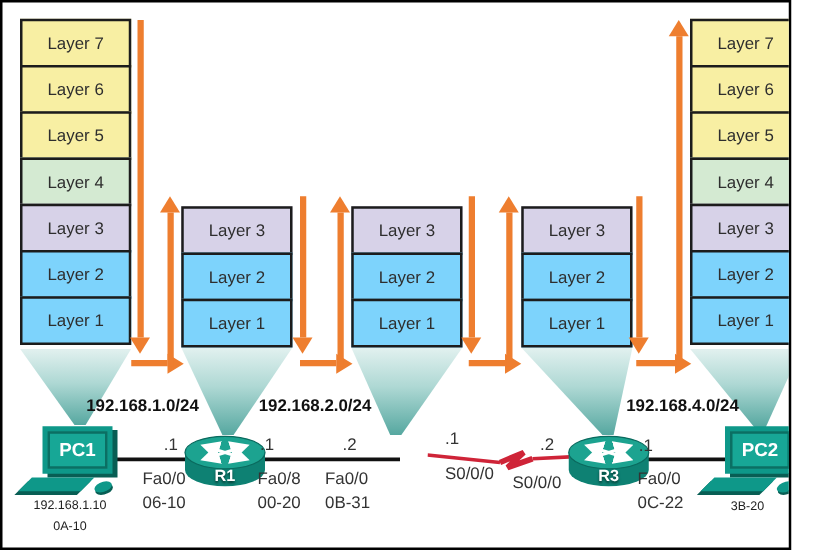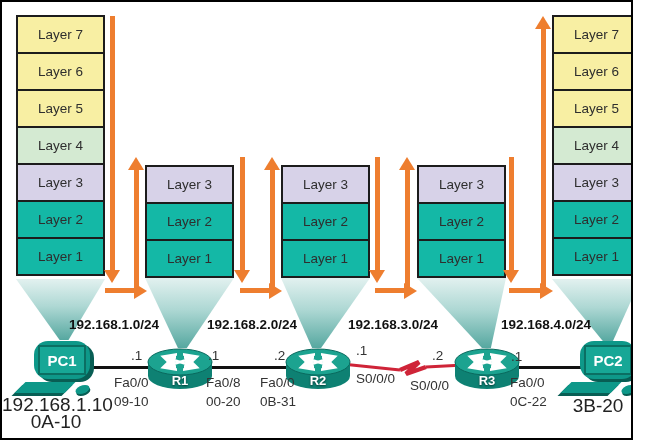--- a/index.html
+++ b/index.html
@@ -8,21 +8,21 @@
   
   .stack{position:absolute;width:89px;z-index:2;}
   #stack-pc1{left:14px;top:13px;}
   #stack-r1{left:143px;top:163px;}
   #stack-r2{left:279px;top:163px;}
   #stack-r3{left:415px;top:163px;}
   #stack-pc2{left:550px;top:13px;}
   .lbox{height:39.4px;margin-top:-2.4px;box-sizing:border-box;border:2.4px solid #1c1c1c;
         display:flex;align-items:center;justify-content:center;font-size:13.5px;color:#2e2e2e;}
   .lbox:first-child{margin-top:0;}
-  .c-y{background:#F8EFA3}.c-g{background:#D4EAD2}.c-v{background:#D7D2E8}.c-p{background:#14b8a6}
+  .c-y{background:#F8EFA3}.c-g{background:#D4EAD2}.c-v{background:#D7D2E8}.c-p{background:#7dd3fc}
 
   
   .va{position:absolute;width:5px;background:#EE7E2F;z-index:2;}
   .va .hd{position:absolute;left:50%;transform:translateX(-50%);width:0;height:0;
           border-left:8px solid transparent;border-right:8px solid transparent;}
   .va.down .hd{top:100%;border-top:13px solid #EE7E2F;}
   .va.up .hd{bottom:100%;border-bottom:13px solid #EE7E2F;}
   .ha{position:absolute;height:5px;background:#EE7E2F;z-index:2;}
   .ha .hd{position:absolute;left:100%;top:50%;transform:translateY(-50%);width:0;height:0;
           border-top:8px solid transparent;border-bottom:8px solid transparent;border-left:13px solid #EE7E2F;}
@@ -52,37 +52,37 @@
   .net{position:absolute;top:315px;width:140px;text-align:center;font-size:13.5px;font-weight:bold;color:#111;z-index:2;}
   #net1{left:42px}#net2{left:180px}#net3{left:321px}#net4{left:474px}
   .addr{position:absolute;font-size:13.5px;color:#333;z-index:4;}
   #addr-r1l{left:129px;top:346px}#addr-r1r{left:206px;top:346px}
   #addr-r2l{left:272px;top:346px}#addr-r2r{left:354px;top:341px}
   #addr-r3l{left:430px;top:346px}#addr-r3r{left:509px;top:347px}
   .ifc{position:absolute;font-size:13.5px;color:#333;line-height:19px;z-index:4;}
   #ifc-r1l{left:112px;top:371px}#ifc-r1r{left:204px;top:371px}
   #ifc-r2l{left:258px;top:371px}#ifc-r2r{left:354px;top:367px}
   #ifc-r3l{left:408px;top:374px}#ifc-r3r{left:508px;top:371px}
-  .pccap{position:absolute;width:108px;text-align:center;font-size:19px;color:#222;line-height:17px;z-index:4;}
+  .pccap{position:absolute;width:108px;text-align:center;font-size:10px;color:#222;line-height:17px;z-index:4;}
   #cap-pc1{left:0px;top:394px}#cap-pc2{left:542px;top:395px}
 
   
   .link{position:absolute;top:364px;height:3px;background:#111;z-index:1;}
   #link1{left:84px;width:234px}#link2{left:482px;width:100px}
   #serial{position:absolute;left:340px;top:354px;z-index:1;}
 
   
   .router{position:absolute;top:346px;width:66px;height:42px;z-index:3;}
   .router .rlabel{position:absolute;bottom:2px;left:0;width:100%;text-align:center;color:#fff;
                   font-weight:bold;font-size:13px;text-shadow:0 1px 2px rgba(0,0,0,.55);}
   #router-r1{left:145px}#router-r2{left:283px}#router-r3{left:452px}
   .pc{position:absolute;top:334px;width:80px;height:62px;z-index:3;}
   #pc1{left:16px}#pc2{left:562px}
   .pc .monitor{position:absolute;left:16px;top:5px;width:56px;height:38px;background:#0E9889;
-               border-radius:14px;box-shadow:4px 3px 0 #085E54;}
+               border-radius:0;box-shadow:4px 3px 0 #085E54;}
   .pc .screen{position:absolute;left:4px;top:4px;right:4px;bottom:4px;background:#17A796;
               border:2px solid #0B6F63;display:flex;align-items:center;justify-content:center;
               color:#fff;font-weight:bold;font-size:15px;}
   .pc .keyboard{position:absolute;left:2px;top:46px;width:50px;height:11px;background:#0E9889;
                 transform:skewX(-45deg);box-shadow:0 3px 0 #085E54;}
   .pc .mouse{position:absolute;left:58px;top:49px;width:13px;height:9px;border-radius:50%;
              background:#0E9889;transform:skewX(-30deg);box-shadow:2px 2px 0 #085E54;}
 </style>
 </head>
 <body>
@@ -161,41 +161,40 @@
     </div>
   <div class="ha" id="h4">
       <span class="hd"></span>
     </div>
   <div class="va up" id="a-pc2-up">
       <span class="hd"></span>
     </div>
 
   <div class="net" id="net1">192.168.1.0/24</div>
   <div class="net" id="net2">192.168.2.0/24</div>
-  <div class="net" id="net3">192.168.3.0/24</div>
   <div class="net" id="net4">192.168.4.0/24</div>
 
   <div class="link" id="link1"></div>
   <div class="link" id="link2"></div>
   <svg id="serial" width="122" height="26">
     <polyline points="0,8 58,14" fill="none" stroke="#CF2438" stroke-width="3"></polyline>
     <polyline points="58,14 77,6 64,18 84,11" fill="none" stroke="#CF2438" stroke-width="4.5"></polyline>
     <polyline points="84,11 122,9" fill="none" stroke="#CF2438" stroke-width="3"></polyline>
   </svg>
 
   <div class="addr" id="addr-r1l">.1</div>
   <div class="addr" id="addr-r1r">.1</div>
   <div class="addr" id="addr-r2l">.2</div>
   <div class="addr" id="addr-r2r">.1</div>
   <div class="addr" id="addr-r3l">.2</div>
   <div class="addr" id="addr-r3r">.1</div>
 
   <div class="ifc" id="ifc-r1l">
     <div>Fa0/0</div>
-    <div>09-10</div>
+    <div>06-10</div>
   </div>
   <div class="ifc" id="ifc-r1r">
     <div>Fa0/8</div>
     <div>00-20</div>
   </div>
   <div class="ifc" id="ifc-r2l">
     <div>Fa0/0</div>
     <div>0B-31</div>
   </div>
   <div class="ifc" id="ifc-r2r">
@@ -231,34 +230,20 @@
             <path d="M0,0 L6,3 L0,6 z" fill="#fff"></path>
           </marker>
         </defs>
       <path d="M1,14 L1,28 A32,13 0 0 0 65,28 L65,14 Z" fill="#0E8173"></path>
       <ellipse cx="33" cy="14" rx="32" ry="13" fill="#1CA390" stroke="#0A6A5E" stroke-width="1"></ellipse>
       <line x1="17" y1="19" x2="49" y2="9" stroke="#fff" stroke-width="2.6" marker-start="url(#ah1)" marker-end="url(#ah1)"></line>
       <line x1="17" y1="9" x2="49" y2="19" stroke="#fff" stroke-width="2.6" marker-start="url(#ah1)" marker-end="url(#ah1)"></line>
     </svg>
     <span class="rlabel">R1</span>
   </div>
-  <div class="router" id="router-r2">
-    <svg width="66" height="42" viewBox="0 0 66 42">
-      <defs>
-          <marker id="ah2" markerWidth="6" markerHeight="6" refX="4.5" refY="3" orient="auto-start-reverse">
-            <path d="M0,0 L6,3 L0,6 z" fill="#fff"></path>
-          </marker>
-        </defs>
-      <path d="M1,14 L1,28 A32,13 0 0 0 65,28 L65,14 Z" fill="#0E8173"></path>
-      <ellipse cx="33" cy="14" rx="32" ry="13" fill="#1CA390" stroke="#0A6A5E" stroke-width="1"></ellipse>
-      <line x1="17" y1="19" x2="49" y2="9" stroke="#fff" stroke-width="2.6" marker-start="url(#ah2)" marker-end="url(#ah2)"></line>
-      <line x1="17" y1="9" x2="49" y2="19" stroke="#fff" stroke-width="2.6" marker-start="url(#ah2)" marker-end="url(#ah2)"></line>
-    </svg>
-    <span class="rlabel">R2</span>
-  </div>
   <div class="router" id="router-r3">
     <svg width="66" height="42" viewBox="0 0 66 42">
       <defs>
           <marker id="ah3" markerWidth="6" markerHeight="6" refX="4.5" refY="3" orient="auto-start-reverse">
             <path d="M0,0 L6,3 L0,6 z" fill="#fff"></path>
           </marker>
         </defs>
       <path d="M1,14 L1,28 A32,13 0 0 0 65,28 L65,14 Z" fill="#0E8173"></path>
       <ellipse cx="33" cy="14" rx="32" ry="13" fill="#1CA390" stroke="#0A6A5E" stroke-width="1"></ellipse>
       <line x1="17" y1="19" x2="49" y2="9" stroke="#fff" stroke-width="2.6" marker-start="url(#ah3)" marker-end="url(#ah3)"></line>

